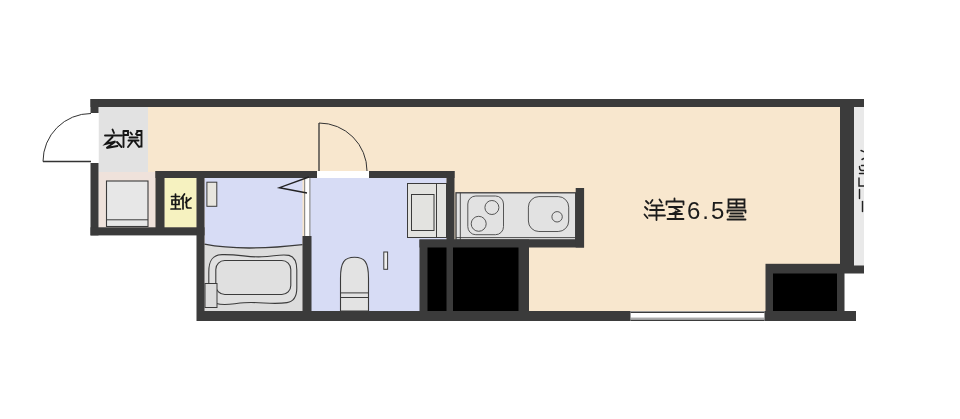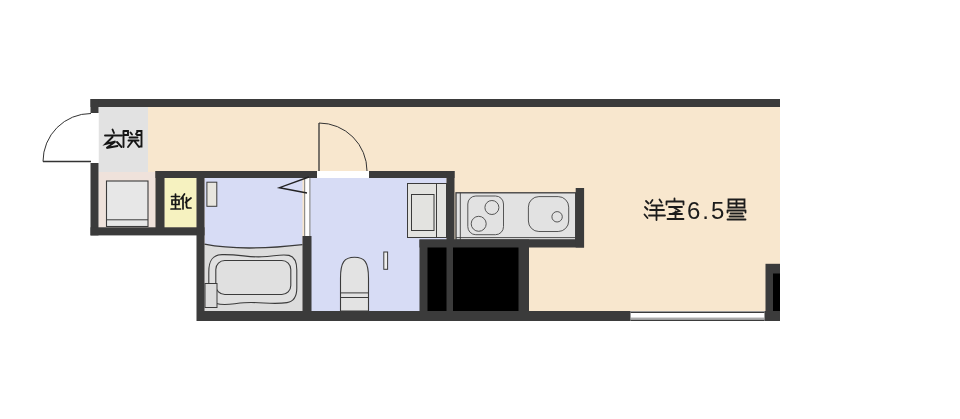--- a/index.html
+++ b/index.html
@@ -1,16 +1,16 @@
 <!DOCTYPE html>
 <html><head>
 <meta charset="utf-8">
 <style>
 html,body{margin:0;padding:0;background:#ffffff;}
-.page{width:780px;height:419px;position:relative;background:#8b5cf6;overflow:hidden;}
+.page{width:864px;height:419px;position:relative;background:#8b5cf6;overflow:hidden;}
 svg{display:block;}
 text{font-family:"Liberation Sans",sans-serif;}
 </style>
 </head>
 <body>
 <div class="page">
 <svg width="960" height="419" viewBox="0 0 960 419" xmlns="http://www.w3.org/2000/svg">
 
 <rect x="0" y="0" width="960" height="419" fill="#ffffff"></rect>
 

